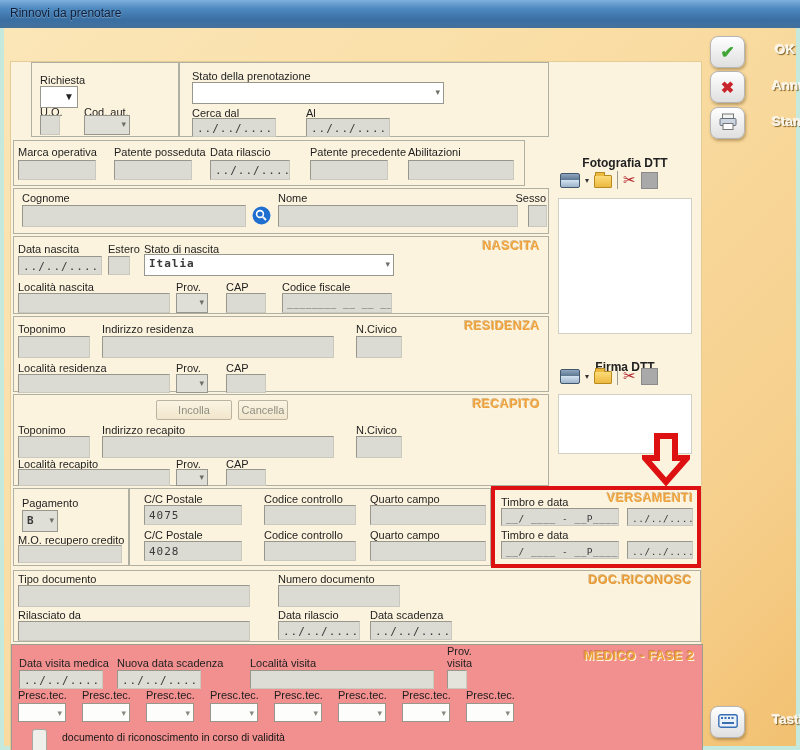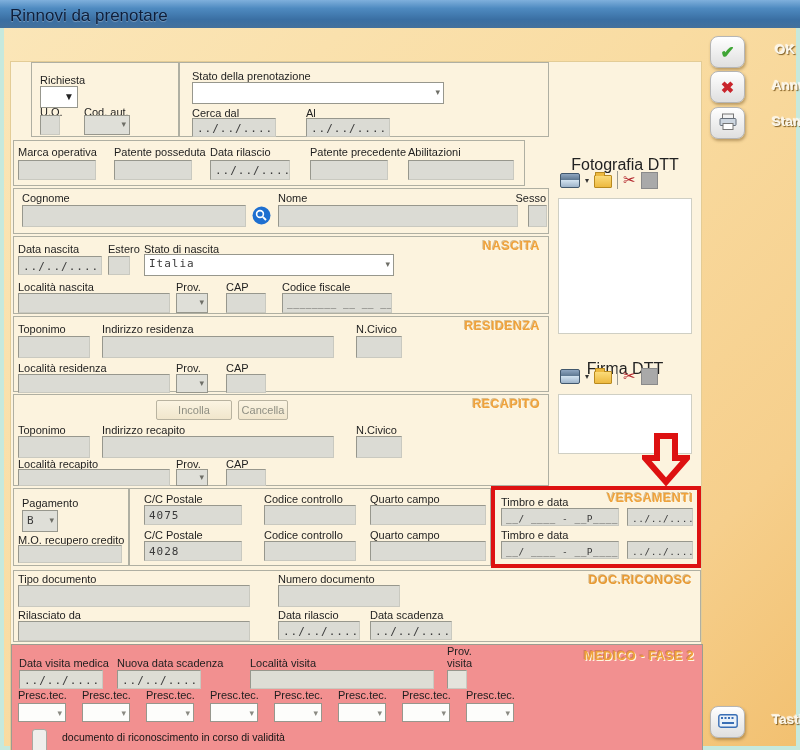--- a/index.html
+++ b/index.html
@@ -1,43 +1,43 @@
 <!DOCTYPE html>
 <html><head>
 <meta charset="utf-8">
 <style>
   html,body{margin:0;padding:0;}
   #window{position:relative;width:800px;height:750px;font-family:"Liberation Sans",sans-serif;font-size:11px;color:#1e1e1e;overflow:hidden;background:#fff;}
   .titlebar{position:absolute;left:0;top:0;width:800px;height:28px;
     background:linear-gradient(180deg,#7FB0DC 0%,#4E8AC0 30%,#3A6FA3 70%,#44719C 100%);
     border-bottom:1px solid #2B567E;}
-  .titlebar .title{position:absolute;left:10px;top:6px;font-size:17px;color:#0E1E3A;text-shadow:0 1px 1px rgba(255,255,255,.35);}
+  .titlebar .title{position:absolute;left:10px;top:6px;font-size:12px;color:#0E1E3A;text-shadow:0 1px 1px rgba(255,255,255,.35);}
   .body{position:absolute;left:0;top:28px;width:800px;height:722px;
     background:linear-gradient(135deg,#FBE6B8 0%,#F9DCA2 45%,#F6CF8C 80%,#F2C070 100%);}
   .edge{position:absolute;background:#C6E9DD;}
   .panel{position:absolute;left:10px;top:33px;width:692px;height:701px;background:#FCF3DE;border:1px solid #E3CC96;box-sizing:border-box;}
   .gbox{position:absolute;border:1px solid #AFAFA2;box-sizing:border-box;}
   .lbl{position:absolute;font-size:11px;color:#1e1e1e;white-space:nowrap;}
   .sect{position:absolute;font-size:12.5px;font-weight:bold;letter-spacing:.4px;color:#EFA23B;
     text-shadow:1px 1px 0 #FFF6E0,-1px -1px 0 rgba(150,95,10,.35);}
   .inp{position:absolute;background:#DBDBD4;border:1px solid #97978D;border-bottom-color:#C9C9C0;border-right-color:#C9C9C0;box-sizing:border-box;}
   .mono{font-family:"DejaVu Sans Mono",monospace;font-size:11px;color:#3A3A3A;padding:3px 4px;letter-spacing:1px;white-space:nowrap;overflow:hidden;}
   .mono.sm{font-size:9.5px;letter-spacing:.5px;padding-top:4px;}
   .combo{position:absolute;background:#fff;border:1px solid #97978D;box-sizing:border-box;}
   .combo.gray{background:#DFDFD8;}
   .combo .arr{position:absolute;right:3px;top:50%;transform:translateY(-58%);font-size:9px;color:#6E6E66;}
   .combo .arr.solid{color:#222;font-size:10px;}
-  .combo .cval{position:absolute;left:4px;top:2px;}
+  .combo .cval{position:absolute;left:4px;top:2px;font-weight:bold;}
   .btn3{position:absolute;background:linear-gradient(180deg,#FBF4E2,#F1E6CC);border:1px solid #B9B3A0;border-radius:2px;
     color:#8F8F83;text-align:center;box-sizing:border-box;padding-top:3px;font-size:11px;}
   .sqbtn{position:absolute;width:33px;height:30px;border-radius:8px;background:linear-gradient(180deg,#FFFFFF,#DFDFDF);
     border:1px solid #B5B5B5;box-shadow:1px 2px 3px rgba(110,80,30,.45);display:flex;align-items:center;justify-content:center;}
   .btnlabel{position:absolute;font-weight:bold;font-size:13.5px;color:#FBF7EC;
     text-shadow:1px 1px 1px rgba(120,85,25,.95),-1px -1px 1px rgba(255,255,255,.85);margin-left:26px;}
-  .dtt-title{position:absolute;width:134px;text-align:center;font-weight:normal;font-size:16px;color:#222;}
+  .dtt-title{position:absolute;width:134px;text-align:center;font-weight:bold;font-size:12px;color:#222;}
   .toolbar{position:absolute;display:flex;align-items:center;gap:5px;}
   .ticon{display:inline-block;box-sizing:border-box;}
   .scanico{width:20px;height:15px;background:linear-gradient(180deg,#8FA6C0 0%,#5E7891 45%,#CFE0EE 50%,#9DB3C9 100%);border:1px solid #41576C;border-radius:2px;}
   .folderico{width:18px;height:13px;background:linear-gradient(180deg,#FBDB7A,#EDB93F);border:1px solid #B98A1E;border-radius:1px;position:relative;margin-top:3px;}
   .folderico:before{content:"";position:absolute;left:0;top:-4px;width:8px;height:3px;background:#EDB93F;border:1px solid #B98A1E;border-bottom:none;border-radius:1px 1px 0 0;}
   .scis{font-size:15px;color:#B3262C;line-height:18px;}
   .graysq{width:17px;height:17px;background:#A9A9A9;border:1px solid #8A8A8A;}
   .tsep{width:1px;height:18px;background:#9B9B91;}
   .tarr{font-size:8px;color:#333;}
   .whitebox{position:absolute;background:#FFFFFF;border:1px solid #CFCFC4;box-sizing:border-box;}

